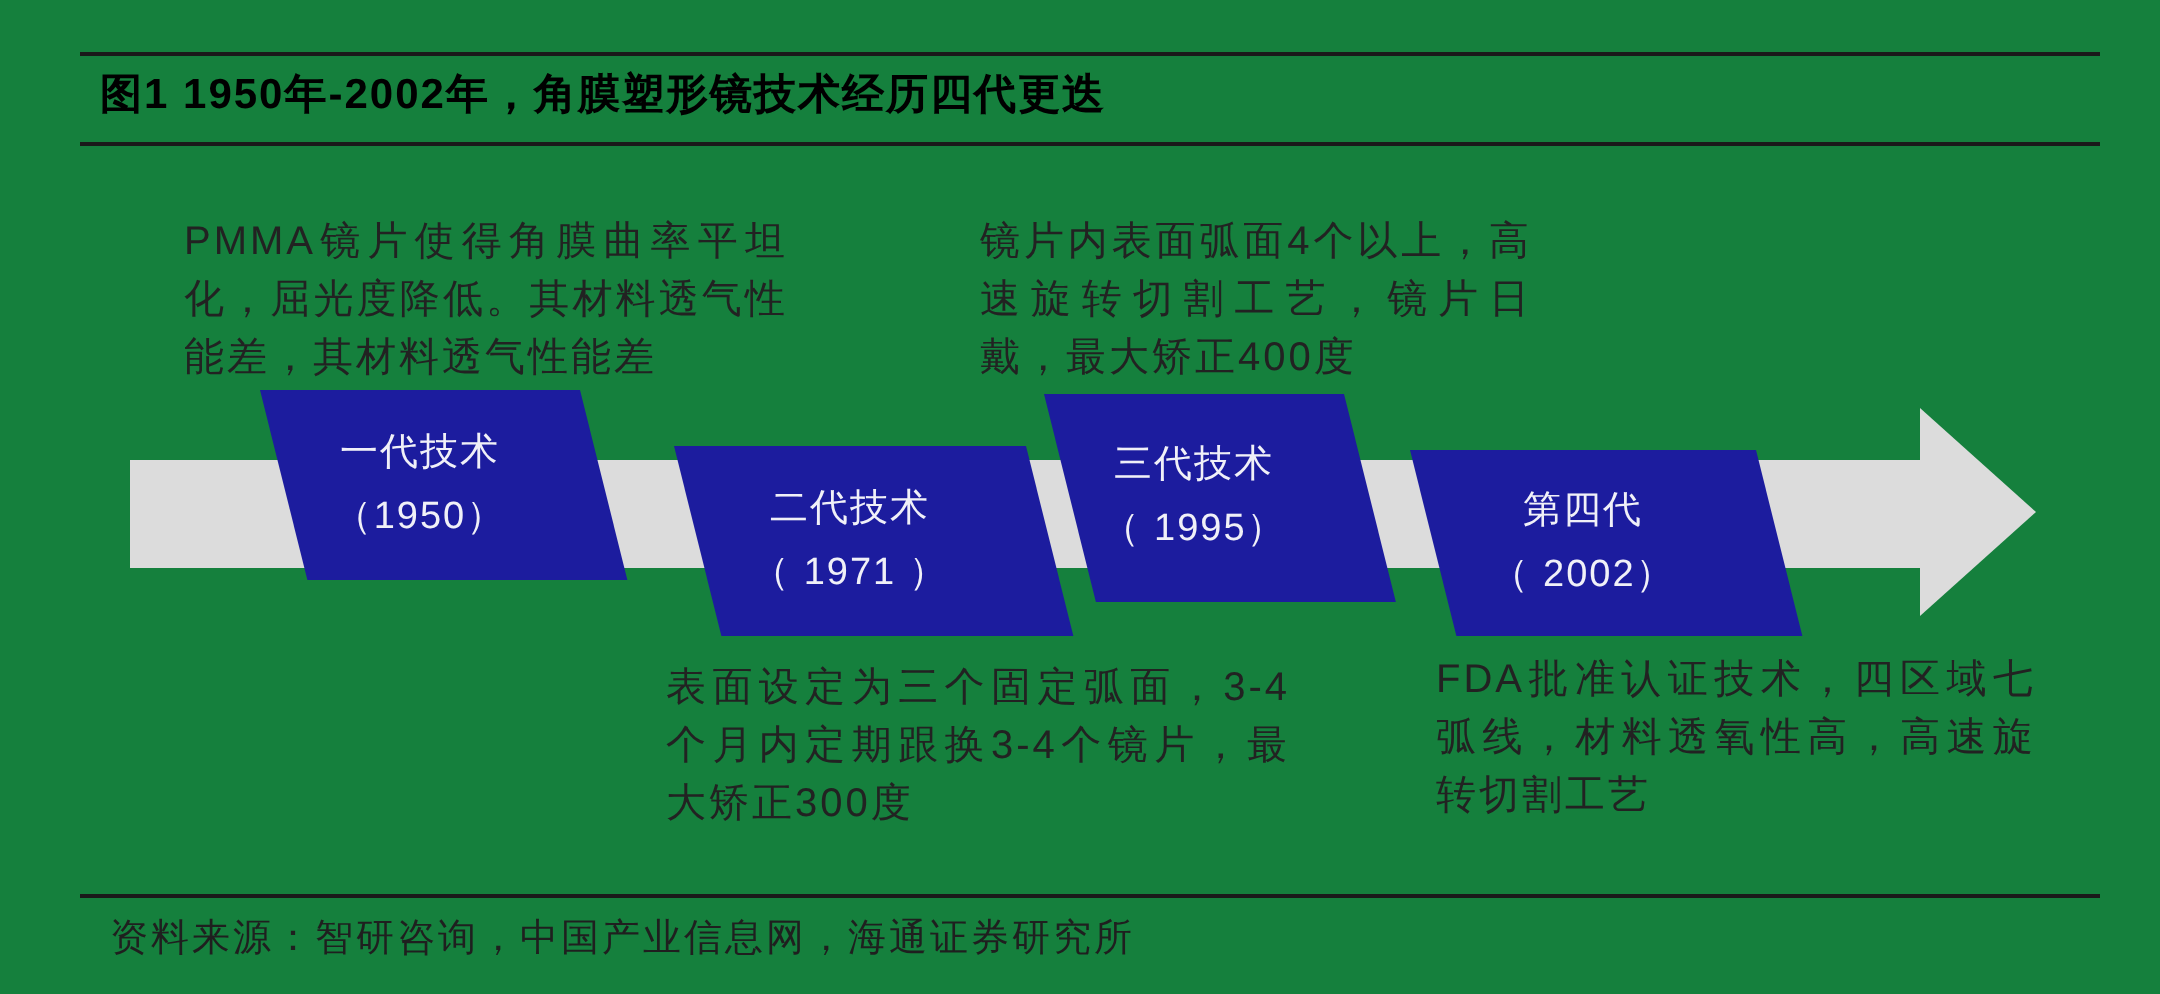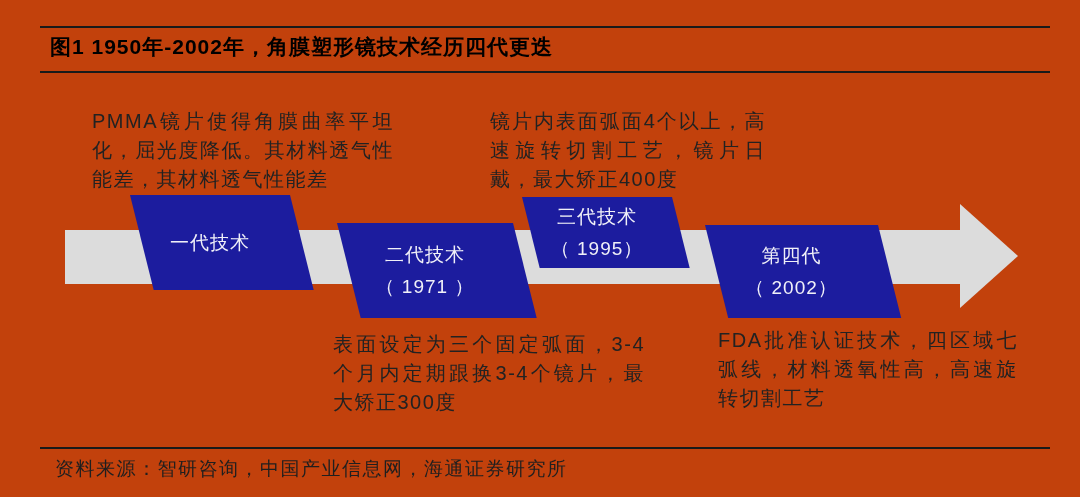--- a/index.html
+++ b/index.html
@@ -1,17 +1,17 @@
 <!DOCTYPE html>
 <html><head>
 <meta charset="utf-8">
 <style>
   html,body{margin:0;padding:0;background:#f7f7f7;}
   .canvas{
-    position:relative;width:1080px;height:497px;background:#c2410c;
+    position:relative;width:1080px;height:497px;background:#15803d;
     font-family:"Liberation Sans","DejaVu Sans",sans-serif;color:#1f1f1f;
     overflow:hidden;margin:0 auto;
   }
   .rule{position:absolute;left:40px;width:1010px;height:2px;background:#1a1a1a;}
   .rule-top{top:26px;}
   .rule-mid{top:71px;}
   .rule-bottom{top:447px;}
   .fig-title{
     position:absolute;left:50px;top:33px;font-size:21px;font-weight:bold;
     letter-spacing:1px;white-space:nowrap;color:#000;
@@ -39,21 +39,21 @@
     transform:skewX(14deg);transform-origin:0 0;
   }
   .stage-text{
     position:relative;z-index:1;height:100%;display:flex;flex-direction:column;
     justify-content:center;gap:4px;
     color:#f0f0f8;font-size:19px;line-height:28px;letter-spacing:1px;
     text-align:center;white-space:nowrap;
   }
   .stage-1{left:130px;top:195px;width:160px;height:95px;}
   .stage-2{left:337px;top:223px;width:176px;height:95px;}
-  .stage-3{left:522px;top:197px;width:150px;height:71px;}
+  .stage-3{left:522px;top:197px;width:150px;height:104px;}
   .stage-4{left:705px;top:225px;width:173px;height:93px;}
   .source-line{
     position:absolute;left:55px;top:456px;font-size:19px;letter-spacing:1.5px;
     color:#1f1f1f;white-space:nowrap;
   }
 </style>
 </head>
 <body>
 
 <div class="canvas">
@@ -69,20 +69,21 @@
   <div class="note note-g2">表面设定为三个固定弧面，3-4个月内定期跟换3-4个镜片，最大矫正300度</div>
   <div class="note note-g4">FDA批准认证技术，四区域七弧线，材料透氧性高，高速旋转切割工艺</div>
 
   <div class="arrow-band" style="background: rgb(220, 220, 220);"></div>
   <div class="arrow-head" style="border-left-color: rgb(220, 220, 220);"></div>
 
   <div class="stage stage-1">
     <div class="stage-bg" style="background: rgb(28, 28, 158);"></div>
     <div class="stage-text">
       <div>一代技术</div>
+      <div>（1950）</div>
     </div>
   </div>
 
   <div class="stage stage-2">
     <div class="stage-bg" style="background: rgb(28, 28, 158);"></div>
     <div class="stage-text">
       <div>二代技术</div>
       <div>（ 1971 ）</div>
     </div>
   </div>

